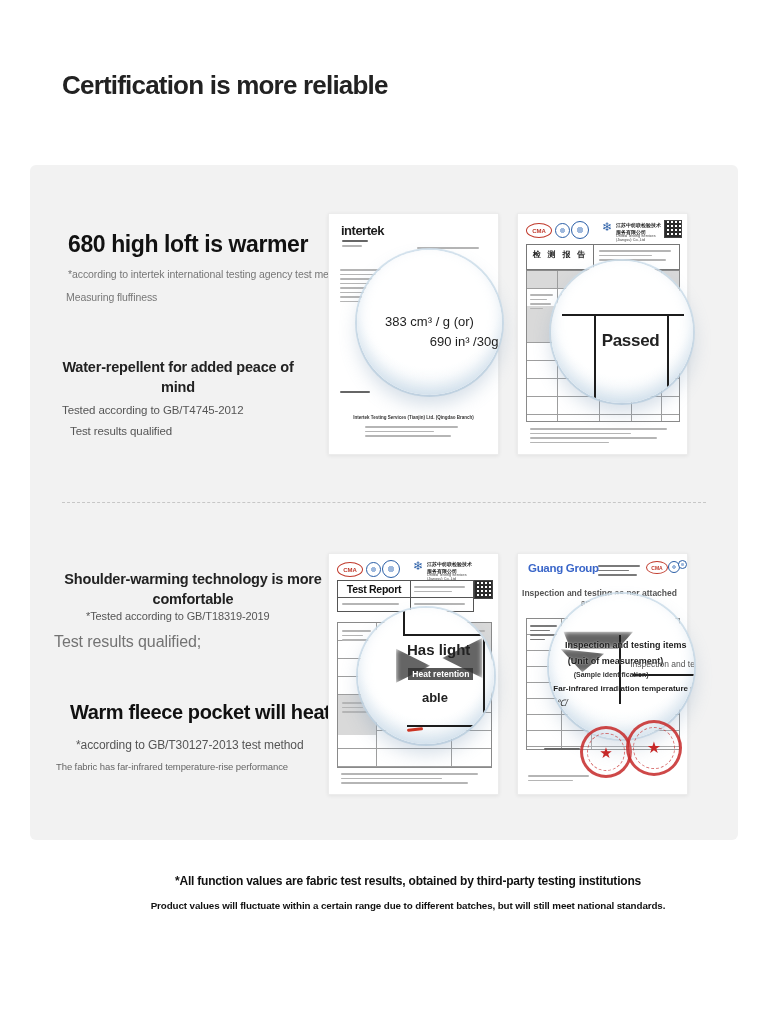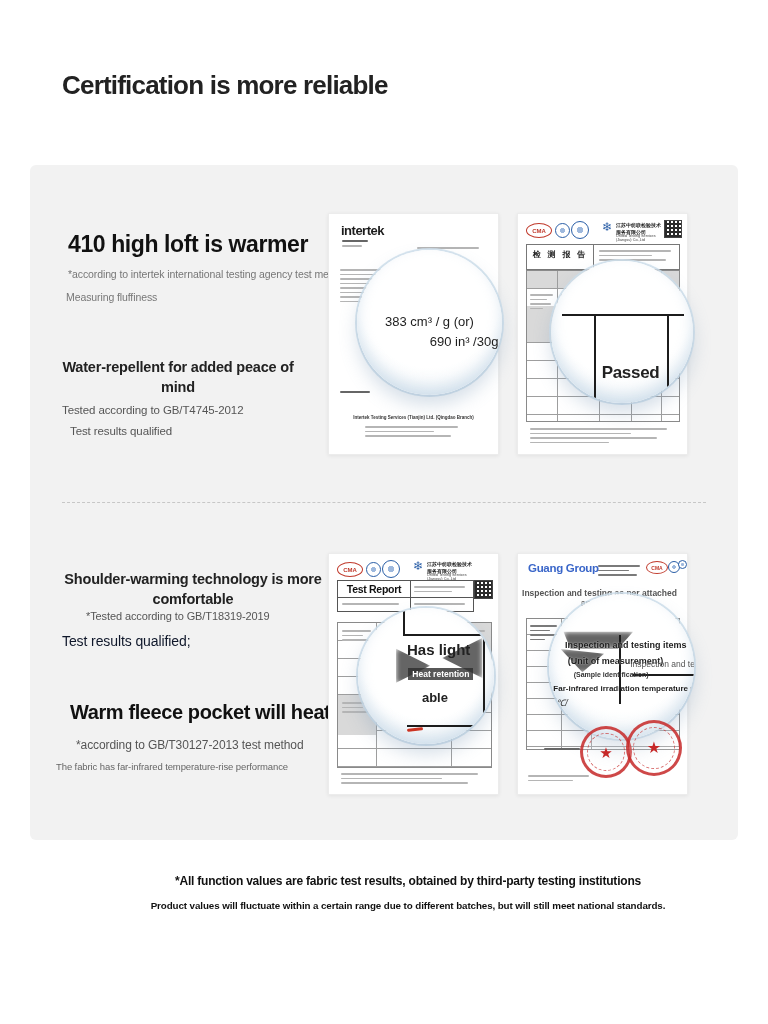--- a/index.html
+++ b/index.html
@@ -73,21 +73,21 @@
 </style>
 </head>
 <body>
 
 <div class="page">
 
   <div class="page-title">Certification is more reliable</div>
 
   <div class="panel">
 
-    <div class="h-big" style="left:38px;top:66px;font-size:23px;">410 high loft is warmer</div>
+    <div class="h-big" style="left:38px;top:66px;font-size:23px;">680 high loft is warmer</div>
     <div class="note" style="left:38px;top:103px;font-size:10.5px;">*according to intertek international testing agency test method</div>
     <div class="note" style="left:36px;top:126px;font-size:10.5px;">Measuring fluffiness</div>
 
     <div class="h-mid" style="left:28px;top:192px;width:240px;font-size:14.5px;">Water-repellent for added peace of mind</div>
     <div class="note" style="left:32px;top:239px;font-size:11.5px;color:#555;">Tested according to GB/T4745-2012</div>
     <div class="note" style="left:40px;top:260px;font-size:11.5px;color:#555;">Test results qualified</div>
 
     <div class="doc" style="left:298px;top:48px;">
       <div class="abs" style="left:12px;top:9px;font-size:13px;font-weight:700;letter-spacing:-0.5px;color:#1b1b1b;">intertek</div>
       <div class="bar dk" style="left:13px;top:26px;width:26px;"></div>
@@ -159,37 +159,37 @@
             <i></i>
             <i></i>
           </div>
       </div>
 
       <div class="lens" style="left:33px;top:47px;width:142px;height:142px;">
         <div class="lens-in">
           <div class="ln-h" style="left:8%;top:37%;width:86%;"></div>
           <div class="ln-v" style="left:30%;top:37%;height:62%;"></div>
           <div class="ln-v" style="left:82%;top:37%;height:62%;"></div>
-          <div class="abs" style="left:30%;width:52%;top:49%;text-align:center;font-size:17px;font-weight:700;color:#222;letter-spacing:-0.3px;margin-top:32px;">Passed</div>
+          <div class="abs" style="left:30%;width:52%;top:49%;text-align:center;font-size:17px;font-weight:700;color:#222;letter-spacing:-0.3px;">Passed</div>
         </div>
       </div>
 
       <div class="blines t1" style="left:12px;top:211px;width:144px;">
           <i></i>
           <i></i>
           <i></i>
           <i></i>
         </div>
     </div>
 
     <div class="divider"></div>
 
     <div class="h-mid" style="left:28px;top:404px;width:270px;font-size:14.5px;">Shoulder-warming technology is more comfortable</div>
     <div class="note" style="left:56px;top:445px;font-size:11px;color:#555;">*Tested according to GB/T18319-2019</div>
-    <div class="note" style="left:32px;top:468px;font-size:14px;color:#0f172a;">Test results qualified;</div>
+    <div class="note" style="left:24px;top:468px;font-size:16px;color:#737373;">Test results qualified;</div>
 
     <div class="h-big" style="left:40px;top:536px;font-size:20px;">Warm fleece pocket will heat up</div>
     <div class="note" style="left:46px;top:573px;font-size:12px;color:#555;">*according to GB/T30127-2013 test method</div>
     <div class="note" style="left:26px;top:596px;font-size:9.5px;color:#666;">The fabric has far-infrared temperature-rise performance</div>
 
     <div class="doc" style="left:298px;top:388px;">
       <div class="cma" style="left:8px;top:8px;width:24px;height:13px;font-size:6px;">CMA</div>
       <div class="bluedot" style="left:37px;top:8px;width:13px;height:13px;"></div>
       <div class="bluedot" style="left:53px;top:6px;width:16px;height:16px;"></div>
       <div class="snow" style="left:84px;top:5px;font-size:12px;">❄</div>

